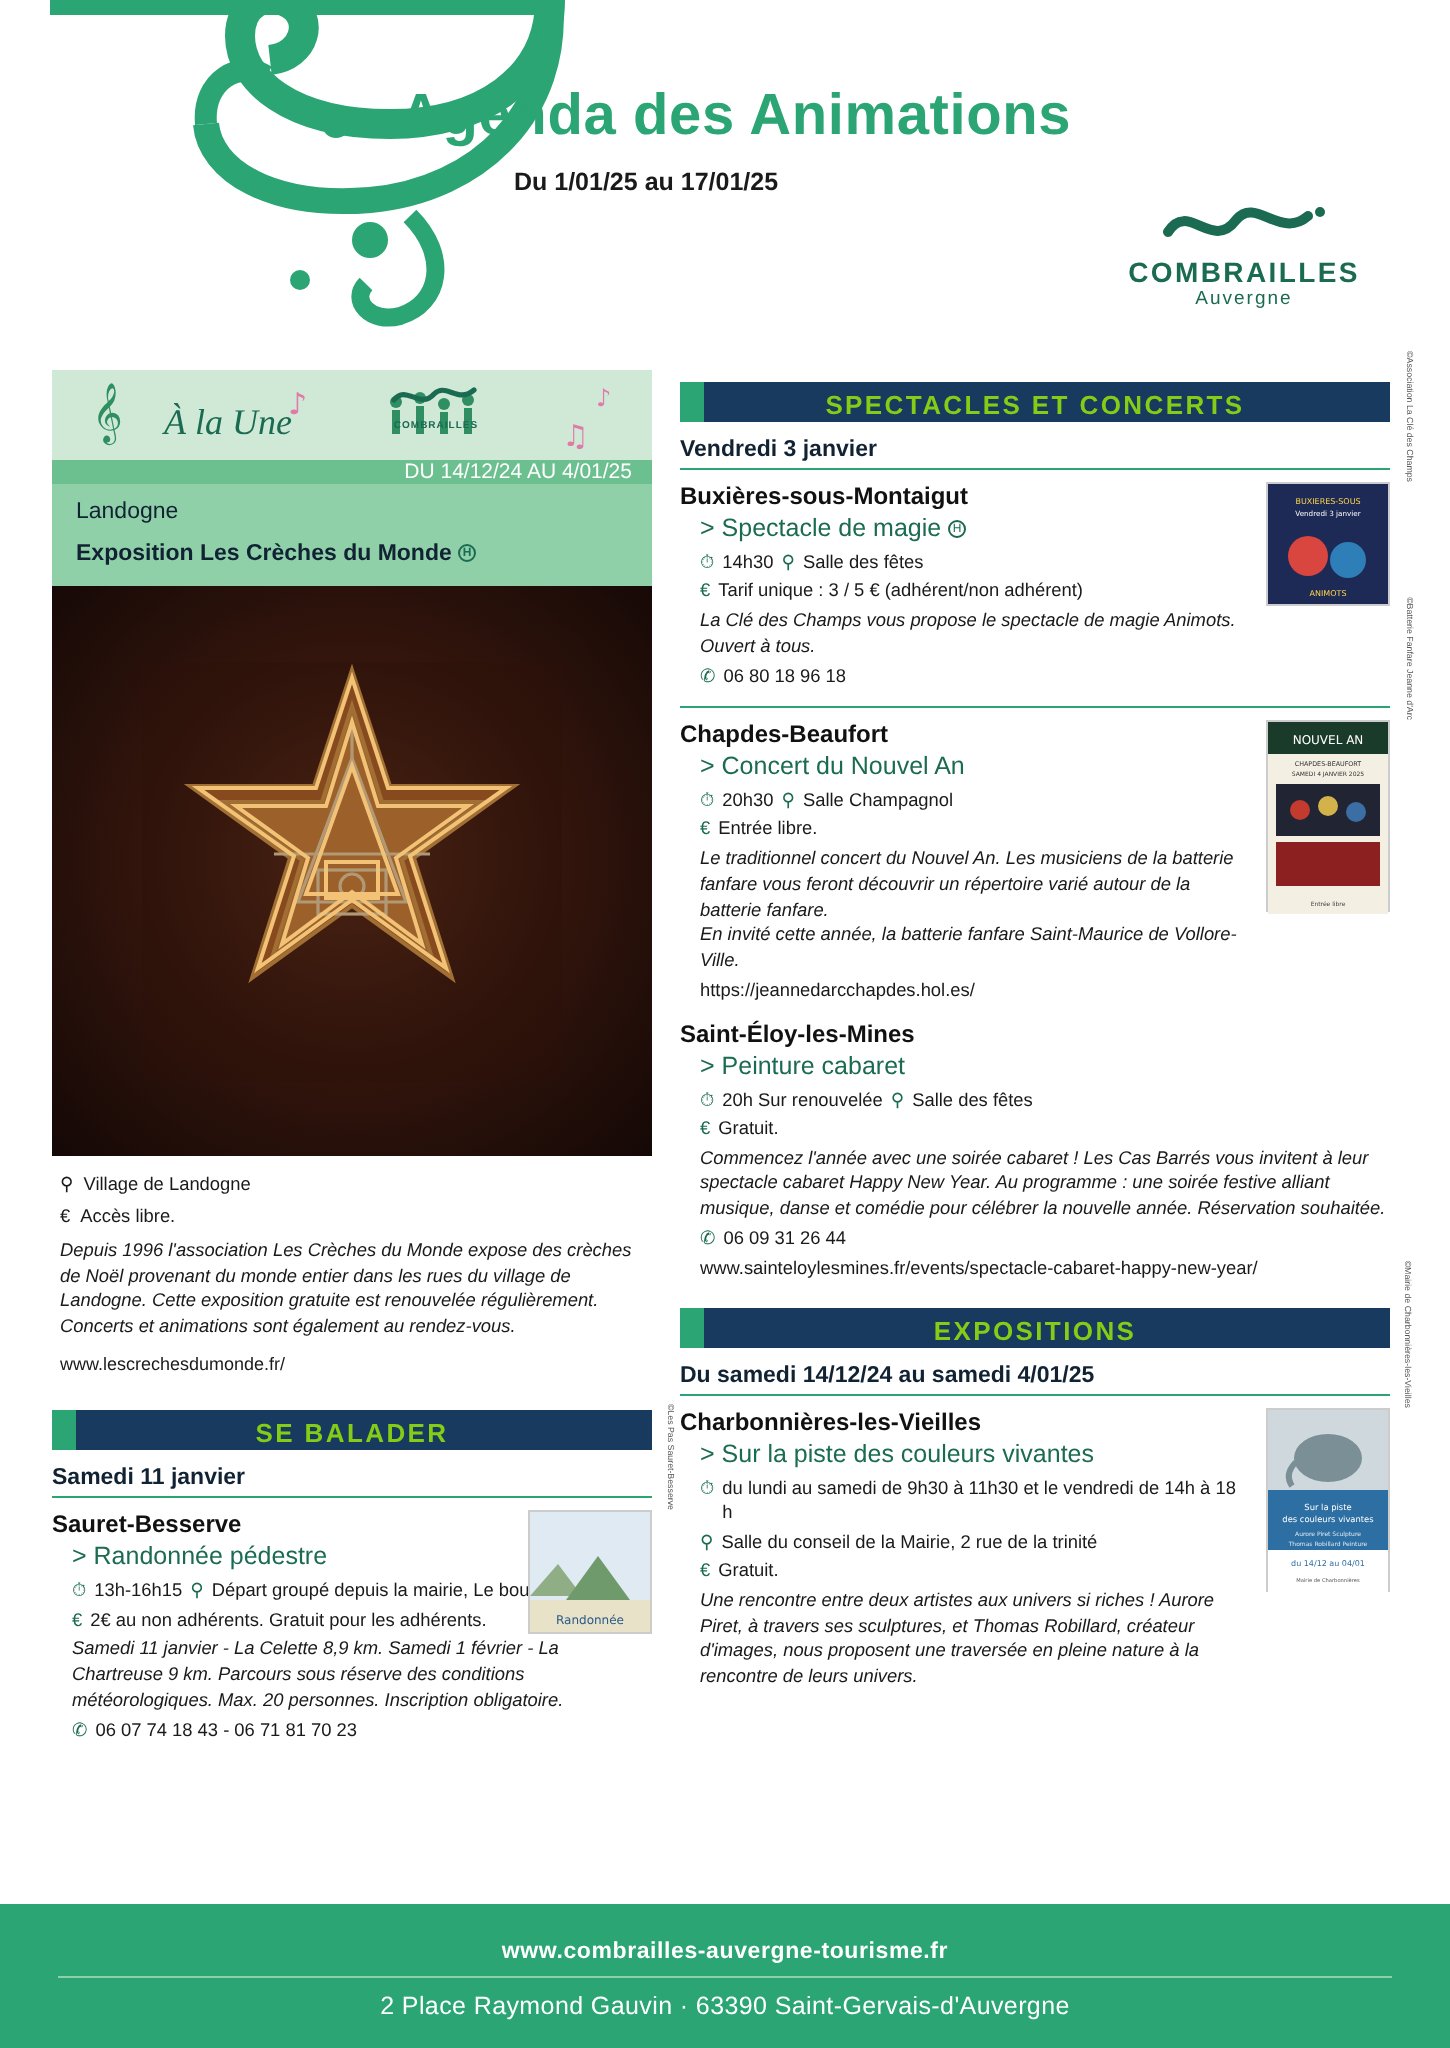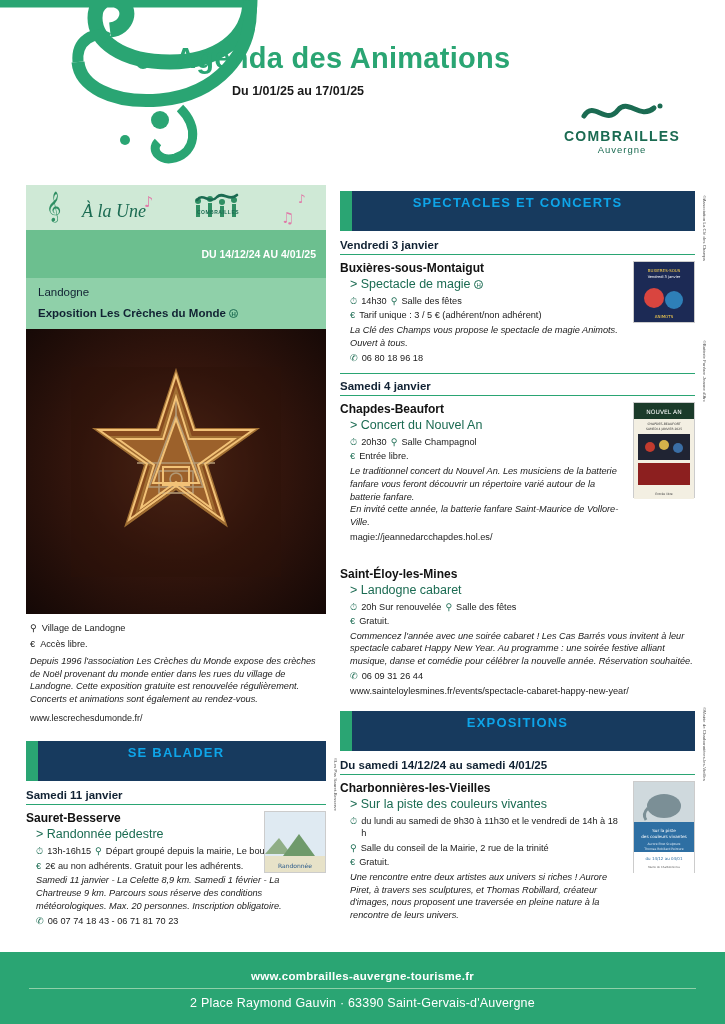--- a/index.html
+++ b/index.html
@@ -11,20 +11,21 @@
     color:#1a1a1a;
     position:relative;
     overflow:hidden;
   }
   
   .header {
     position:relative;
     height:185px;
     background:#ffffff;
     overflow:hidden;
+    margin-left:25px;
   }
   .swirl {
     position:absolute;
     left:0; top:0;
     width:370px; height:185px;
     pointer-events:none;
   }
   .header-title {
     position:absolute;
     left:175px; top:42px;
@@ -84,23 +85,23 @@
     font-family:"Liberation Serif", serif;
   }
   .mini-logo {
     position:absolute; right:78px; top:6px;
     text-align:center; width:60px;
   }
   .mini-logo .ml1 { font-size:5px; color:#1b6b52; font-weight:bold; letter-spacing:.5px;}
   .alaune-band {
     background:#6cbf8f;
     text-align:right;
-    padding:18px 10px;
+    padding:0 10px;
     font-size:10.5px;
-    font-weight:bold;
+    font-weight:normal;
     color:#ffffff;
   }
   .alaune-info {
     background:#8fd0a9;
     padding:8px 12px 10px 12px;
   }
   .alaune-place {
     font-size:11.5px; font-weight:normal; color:#123; margin-bottom:9px;
   }
   .alaune-event {
@@ -122,26 +123,26 @@
     padding:8px 4px 2px 4px;
     font-size:9.2px;
     line-height:1.45;
   }
   .line-ico { display:flex; gap:5px; align-items:flex-start; margin-bottom:3px; }
   .url { font-size:9px; margin-top:6px; }
 
   
   .secbar {
     background:#173a5e;
-    color:#0ea5e9;
+    color:#84cc16;
     text-align:center;
     font-weight:bold;
     font-size:13px;
     letter-spacing:1.2px;
-    padding:4px 0 21px 0;
+    padding:4px 0 1px 0;
     margin:14px 0 8px 0;
     position:relative;
   }
   .secbar::before {
     content:"";
     position:absolute; left:0; top:0; bottom:0; width:12px;
     background:#2aa573;
   }
   .datehead {
     font-size:11.5px; font-weight:bold; color:#123;
@@ -373,21 +374,20 @@
           <div class="row">
             <span class="ic">✆</span>
             <span>06 80 18 96 18</span>
           </div>
         </div>
       </div>
     </div>
 
     <div class="divider"></div>
 
-    <div class="datehead">Samedi 4 janvier</div>
     <div class="evt-wrap">
       <div class="thumb">
         <div class="th-img" style="height:96px;">
           <svg viewBox="0 0 60 96" width="60" height="96">
             <rect width="60" height="96" fill="#f3efe2"></rect>
             <rect x="0" y="0" width="60" height="16" fill="#1b3b2a"></rect>
             <text x="30" y="11" font-size="6" fill="#ffffff" text-anchor="middle" font-family="DejaVu Sans, sans-serif">NOUVEL AN</text>
             <text x="30" y="22" font-size="3.2" fill="#333" text-anchor="middle" font-family="DejaVu Sans, sans-serif">CHAPDES-BEAUFORT</text>
             <text x="30" y="27" font-size="3" fill="#333" text-anchor="middle" font-family="DejaVu Sans, sans-serif">SAMEDI 4 JANVIER 2025</text>
             <rect x="4" y="31" width="52" height="26" fill="#202433"></rect>
@@ -410,30 +410,30 @@
             <span class="ic">⚲</span>
             <span>Salle Champagnol</span>
           </div>
           <div class="row">
             <span class="ic">€</span>
             <span>Entrée libre.</span>
           </div>
           <div class="desc" style="white-space:pre-line;">Le traditionnel concert du Nouvel An. Les musiciens de la batterie fanfare vous feront découvrir un répertoire varié autour de la batterie fanfare.
 En invité cette année, la batterie fanfare Saint-Maurice de Vollore-Ville.</div>
           <div class="row">
-            <span>magie://jeannedarcchapdes.hol.es/</span>
+            <span>https://jeannedarcchapdes.hol.es/</span>
           </div>
         </div>
       </div>
     </div>
 
-    <div class="evt-wrap" style="margin-top:23px;">
+    <div class="evt-wrap" style="margin-top:8px;">
       <div style="width:100%;">
         <div class="town">Saint-Éloy-les-Mines</div>
-        <div class="evt">&gt; <span>Landogne cabaret</span></div>
+        <div class="evt">&gt; <span>Peinture cabaret</span></div>
         <div class="blk">
           <div class="row">
             <span class="ic">⏱</span>
             <span>20h Sur renouvelée</span>
             <span class="ic">⚲</span>
             <span>Salle des fêtes</span>
           </div>
           <div class="row">
             <span class="ic">€</span>
             <span>Gratuit.</span>

